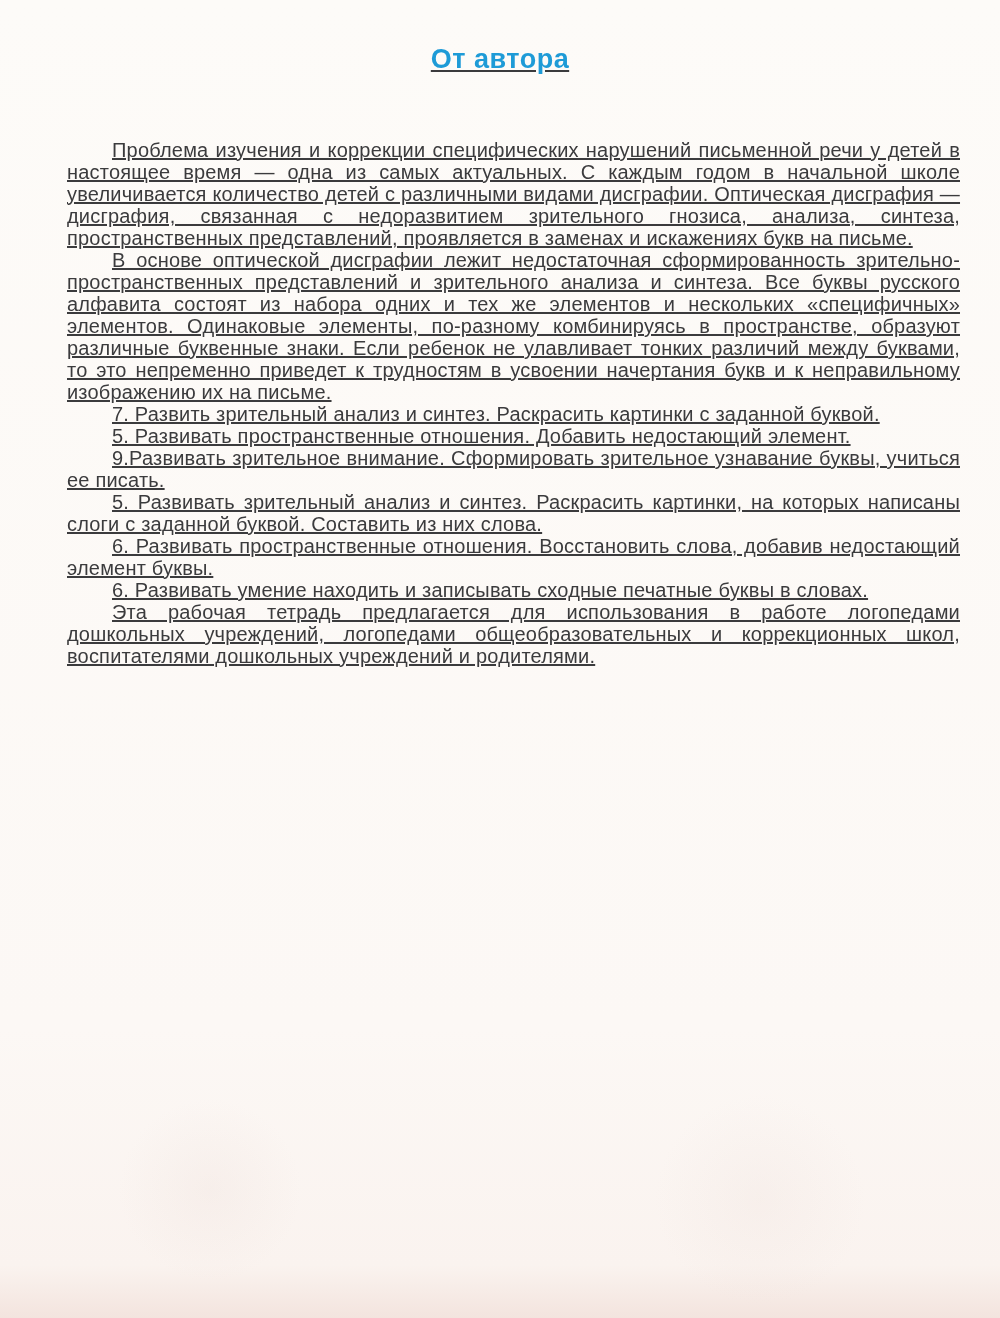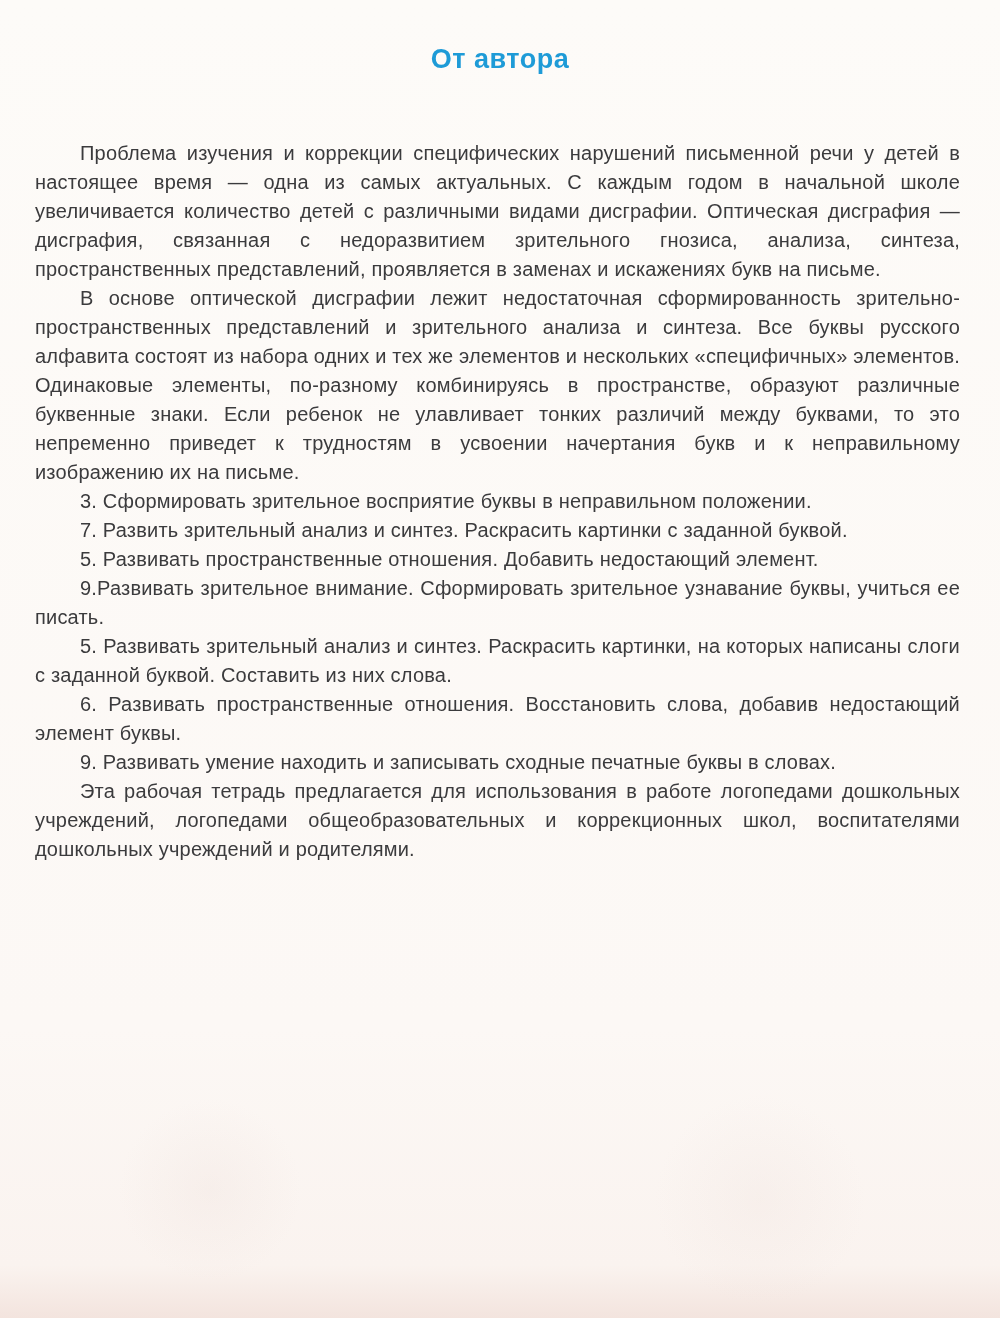--- a/index.html
+++ b/index.html
@@ -12,52 +12,52 @@
     width: 1000px;
     height: 1318px;
     margin: 0 auto;
     background:
       radial-gradient(circle 130px at 210px 1190px, rgba(235,220,215,0.25), rgba(235,220,215,0) 70%),
       radial-gradient(circle 150px at 760px 1200px, rgba(235,220,215,0.22), rgba(235,220,215,0) 70%),
       linear-gradient(180deg, #fdfbf8 0%, #fcf8f5 78%, #faf3ef 96%, #f3e4de 100%);
     overflow: hidden;
     font-family: "Liberation Sans", sans-serif;
     color: #3b3b3d;
+    text-decoration: underline;
   }
   .page-title {
     margin: 0;
     padding-top: 44px;
     text-align: center;
     font-size: 27px;
     font-weight: bold;
     letter-spacing: 0.5px;
     color: #1e9bd7;
   }
   .content {
-    padding: 64px 40px 0 35px;
+    padding: 64px 40px 0 67px;
     font-size: 20px;
-    line-height: 29px;
+    line-height: 22px;
     letter-spacing: 0.2px;
     text-align: justify;
   }
   .content p {
     margin: 0;
     text-indent: 45px;
   }
 </style>
 </head>
 <body>
 
 <div class="page">
   <h1 class="page-title">От автора</h1>
   <div class="content">
     <p>Проблема изучения и коррекции специфических нарушений письменной речи у детей в настоящее время — одна из самых актуальных. С каждым годом в начальной школе увеличивается количество детей с различными видами дисграфии. Оптическая дисграфия — дисграфия, связанная с недоразвитием зрительного гнозиса, анализа, синтеза, пространственных представлений, проявляется в заменах и искажениях букв на письме.</p>
     <p>В основе оптической дисграфии лежит недостаточная сформированность зрительно-пространственных представлений и зрительного анализа и синтеза. Все буквы русского алфавита состоят из набора одних и тех же элементов и нескольких «специфичных» элементов. Одинаковые элементы, по-разному комбинируясь в пространстве, образуют различные буквенные знаки. Если ребенок не улавливает тонких различий между буквами, то это непременно приведет к трудностям в усвоении начертания букв и к неправильному изображению их на письме.</p>
-    <p>3. Сформировать зрительное восприятие буквы в неправильном положении.</p>
     <p>7. Развить зрительный анализ и синтез. Раскрасить картинки с заданной буквой.</p>
     <p>5. Развивать пространственные отношения. Добавить недостающий элемент.</p>
     <p>9.Развивать зрительное внимание. Сформировать зрительное узнавание буквы, учиться ее писать.</p>
     <p>5. Развивать зрительный анализ и синтез. Раскрасить картинки, на которых написаны слоги с заданной буквой. Составить из них слова.</p>
     <p>6. Развивать пространственные отношения. Восстановить слова, добавив недостающий элемент буквы.</p>
-    <p>9. Развивать умение находить и записывать сходные печатные буквы в словах.</p>
+    <p>6. Развивать умение находить и записывать сходные печатные буквы в словах.</p>
     <p>Эта рабочая тетрадь предлагается для использования в работе логопедами дошкольных учреждений, логопедами общеобразовательных и коррекционных школ, воспитателями дошкольных учреждений и родителями.</p>
   </div>
 </div>
 
 </body></html>

